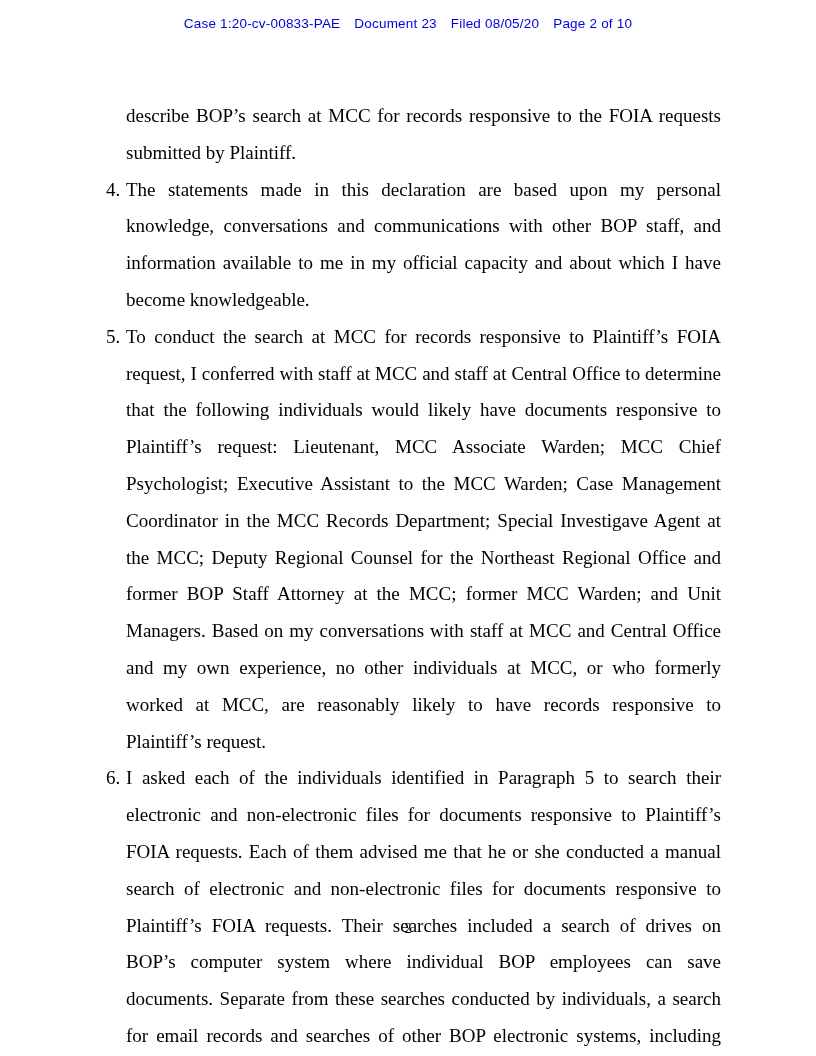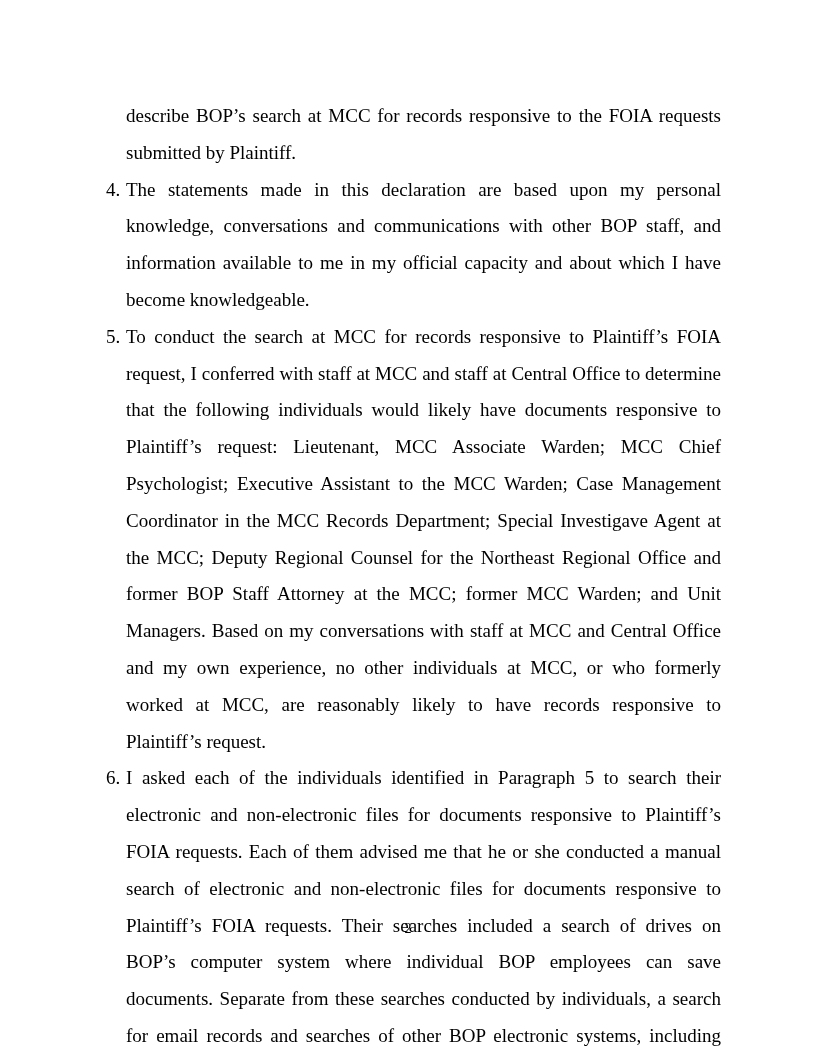--- a/index.html
+++ b/index.html
@@ -49,20 +49,23 @@
     text-align: center;
     font-size: 14px;
     line-height: 18px;
   }
 </style>
 </head>
 <body>
 
 <div class="page">
 
+  <div class="stamp" style="color: rgb(0, 0, 224);">
+    <span class="stamp-part">Case 1:20-cv-00833-PAE</span><span class="stamp-part">Document 23</span><span class="stamp-part">Filed 08/05/20</span><span class="stamp-part">Page 2 of 10</span>
+  </div>
 
   <div class="body-text">
 
     <div class="para">
       <span>describe BOP’s search at MCC for records responsive to the FOIA requests submitted by Plaintiff.</span>
     </div>
 
     <div class="para">
       <span class="num">4.</span>
       <span>The statements made in this declaration are based upon my personal knowledge, conversations and communications with other BOP staff, and information available to me in my official capacity and about which I have become knowledgeable.</span>

